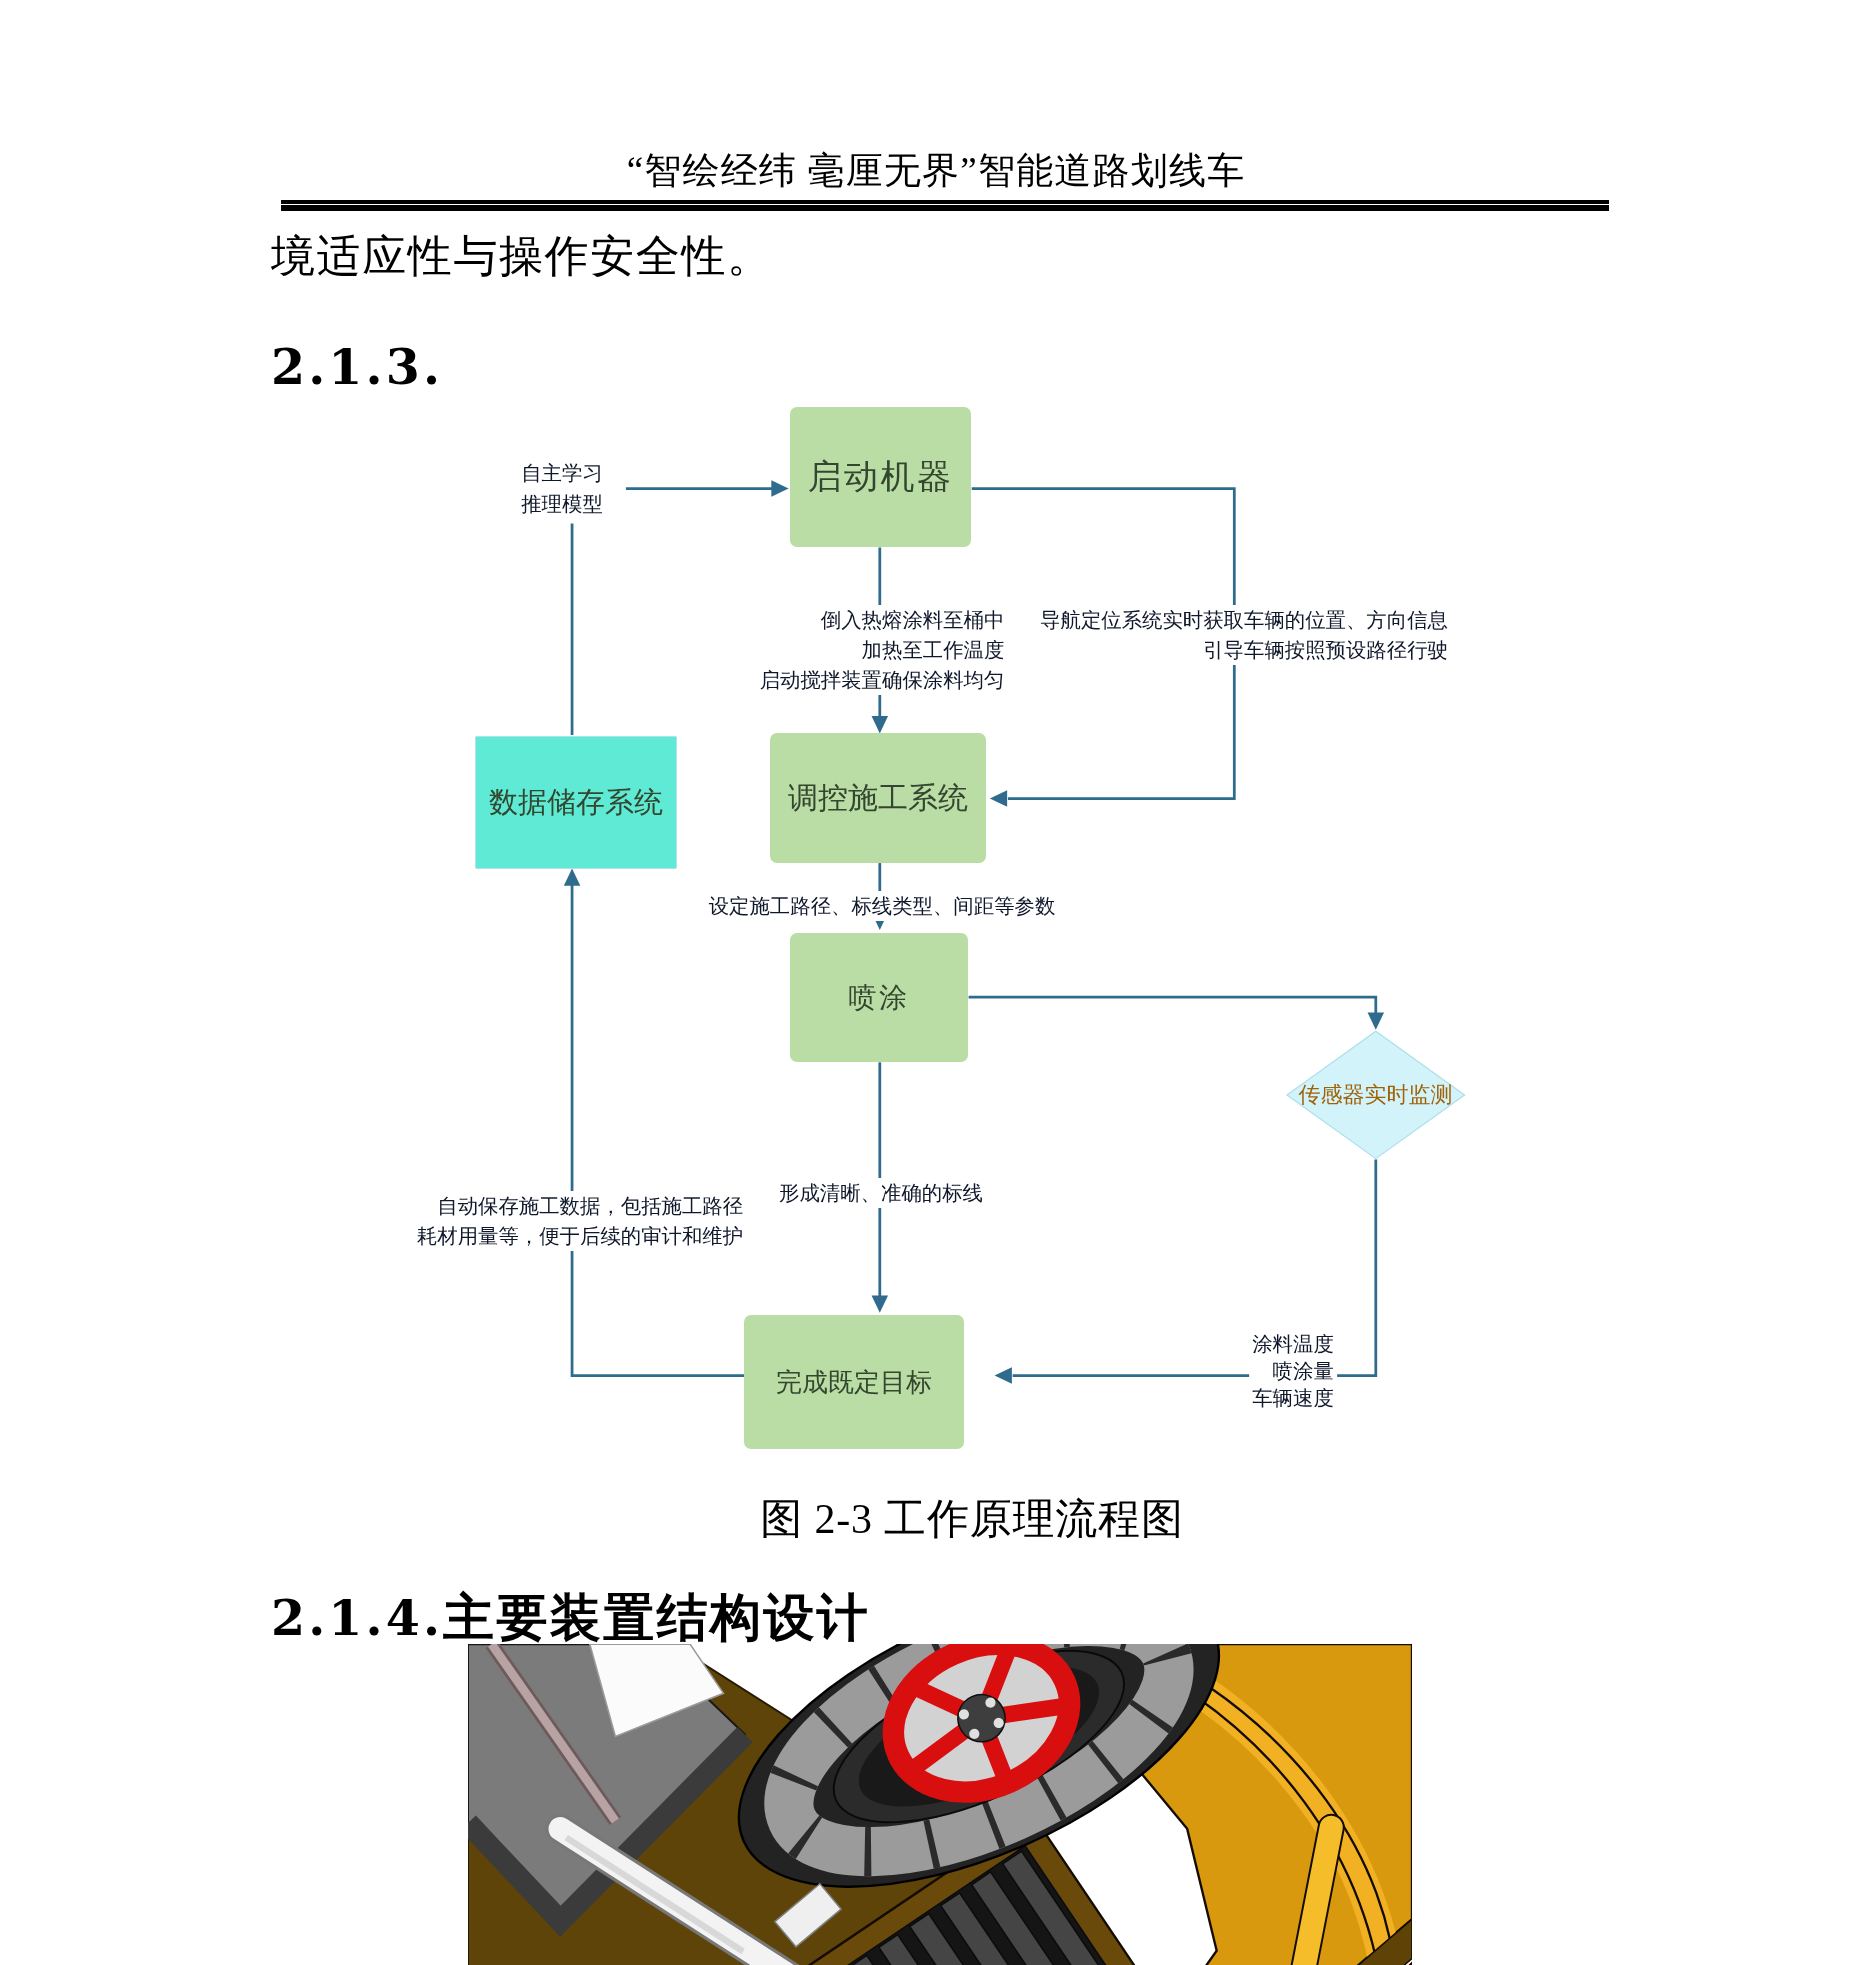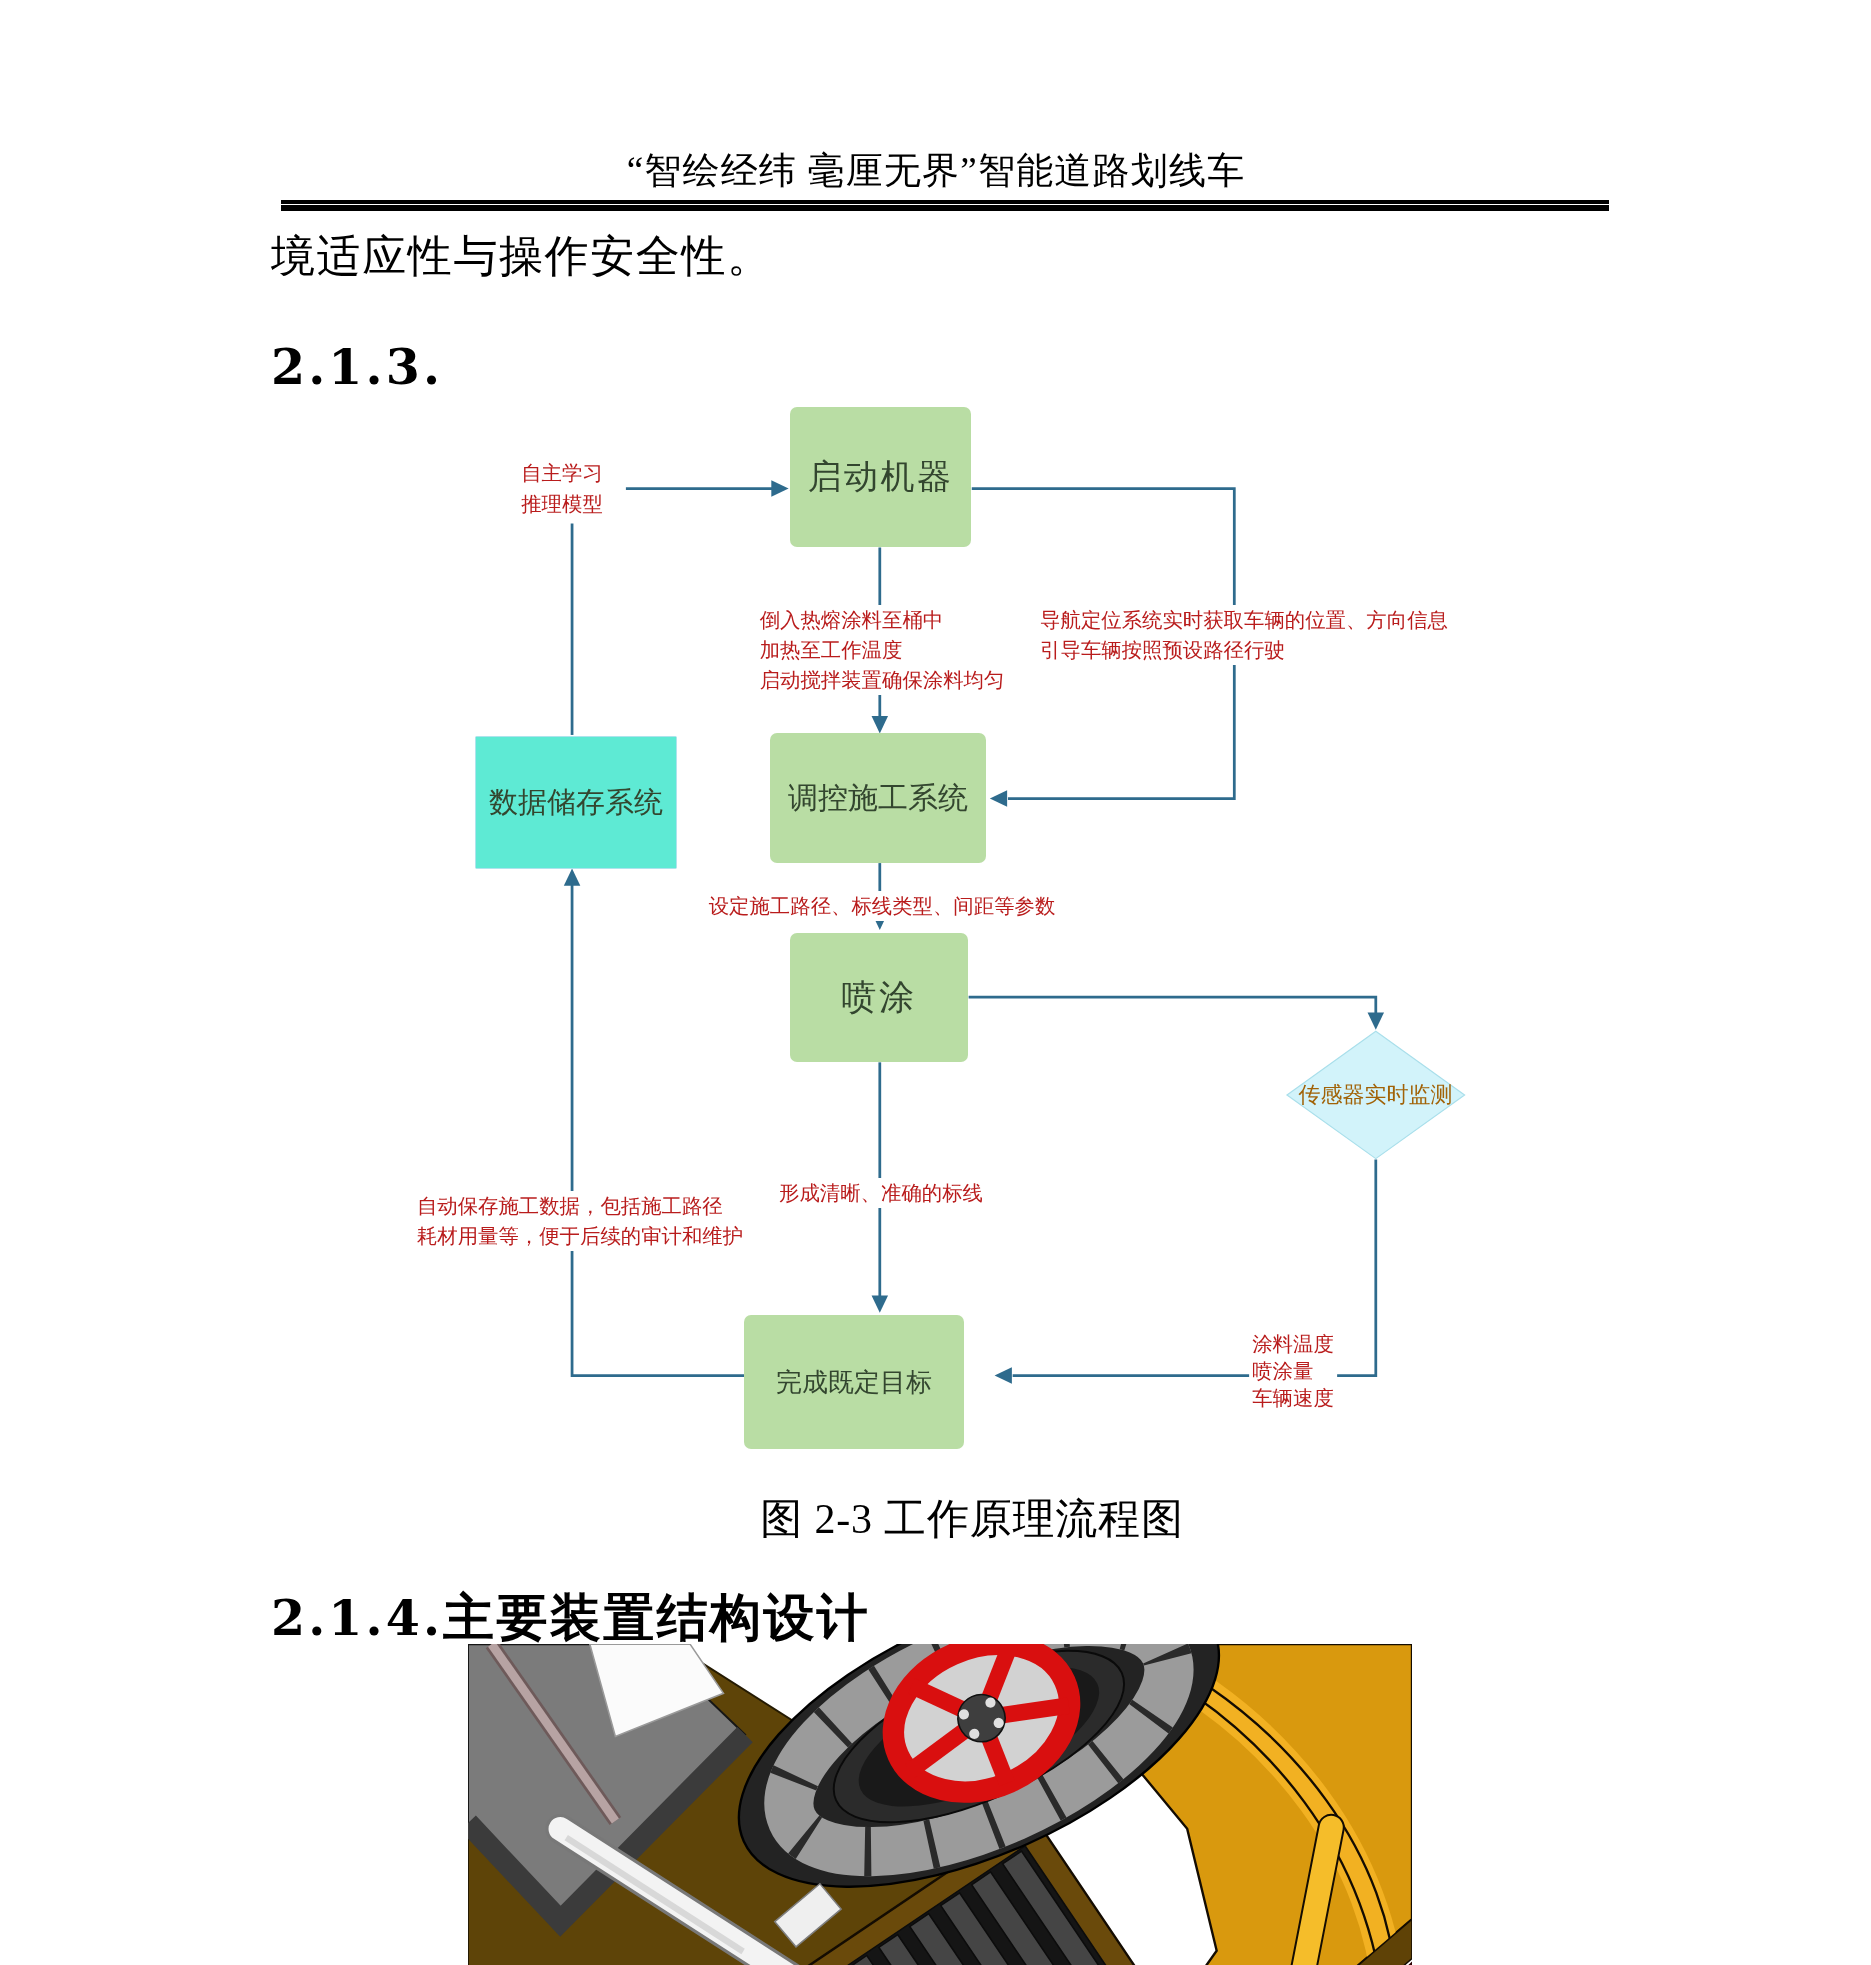--- a/index.html
+++ b/index.html
@@ -27,25 +27,25 @@
   .cap23{top:1491px;}
   
   #fc-lines{top:0;left:0;z-index:1;pointer-events:none;}
   .node{z-index:2;display:flex;align-items:center;justify-content:center;
     color:#33462f;white-space:nowrap;}
   .node.green{background:#b9dda4;border-radius:7px;}
   .node.cyan{background:#5eead4;border:1.2px solid #aee3ec;border-radius:1.6px;}
   .n-start {top:407px;left:790px;width:181px;height:140px;font-size:34px;letter-spacing:2.4px;}
   .n-storage{top:736px;left:475px;width:200px;height:131px;font-size:29px;}
   .n-control{top:733px;left:770px;width:216px;height:130px;font-size:30px;}
-  .n-spray {top:933px;left:790px;width:178px;height:129px;font-size:35px;letter-spacing:2.4px;}
+  .n-spray {top:933px;left:790px;width:178px;height:129px;font-size:28px;letter-spacing:2.4px;}
   .n-finish{top:1315px;left:744px;width:220px;height:134px;font-size:26px;}
   .n-sensor{top:1072px;left:1291px;width:169px;height:46px;font-size:22px;
     background:transparent;color:#a16207;}
-  .lbl{z-index:2;background:#ffffff;color:#b91c1c;text-align:left;
+  .lbl{z-index:2;background:#ffffff;color:#0f172a;text-align:right;
     font-size:20.4px;white-space:nowrap;transform:translateX(-50%);padding:0 3.1px;}
   .lbl div{line-height:30px;}
   .l-learn {top:458px;left:562px;}
   .l-learn div{line-height:31px;}
   .l-prep  {top:605px;left:882px;}
   .l-nav   {top:605px;left:1244px;}
   .l-params{top:891px;left:882px;}
   .l-marking{top:1178px;left:881px;}
   .l-save  {top:1191px;left:580px;}
   .l-feedback{top:1331px;left:1293px;}

